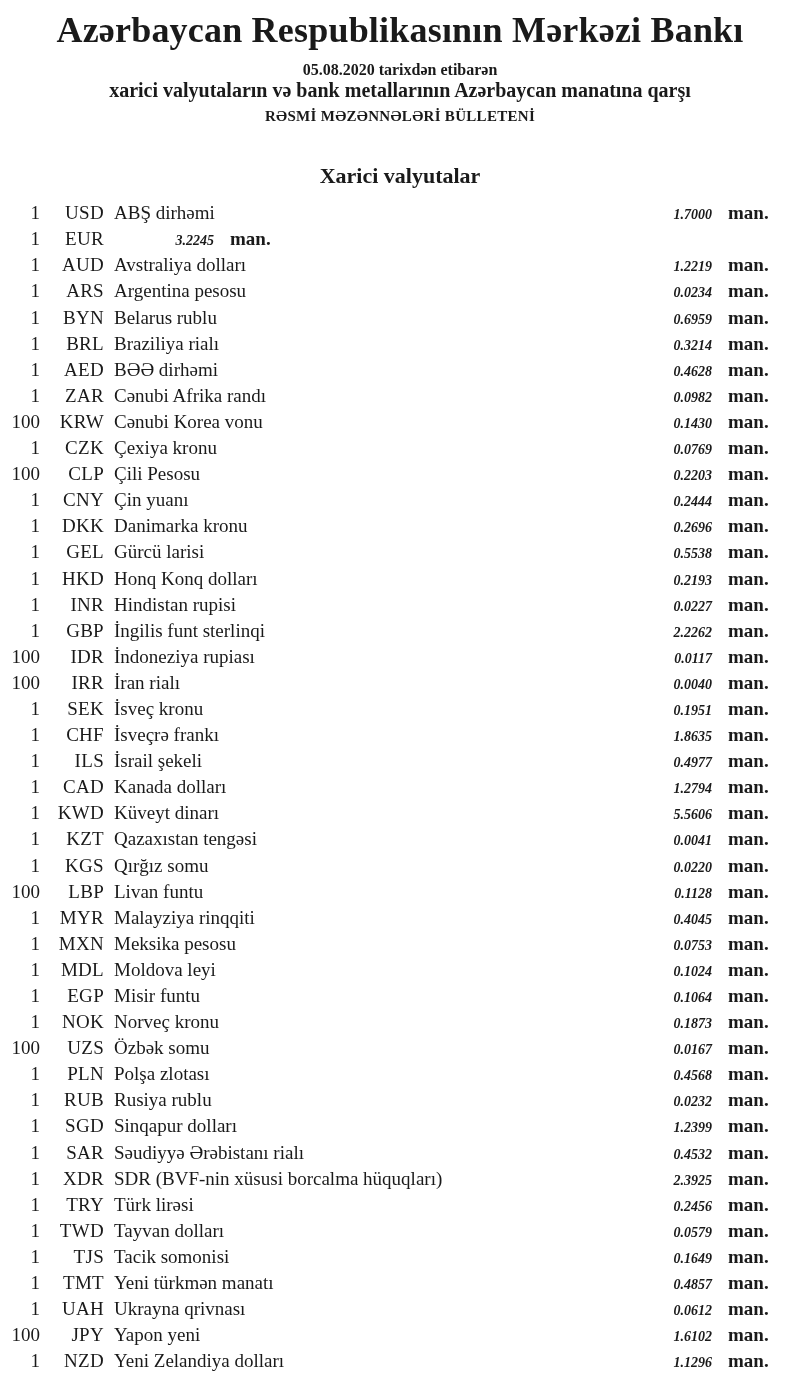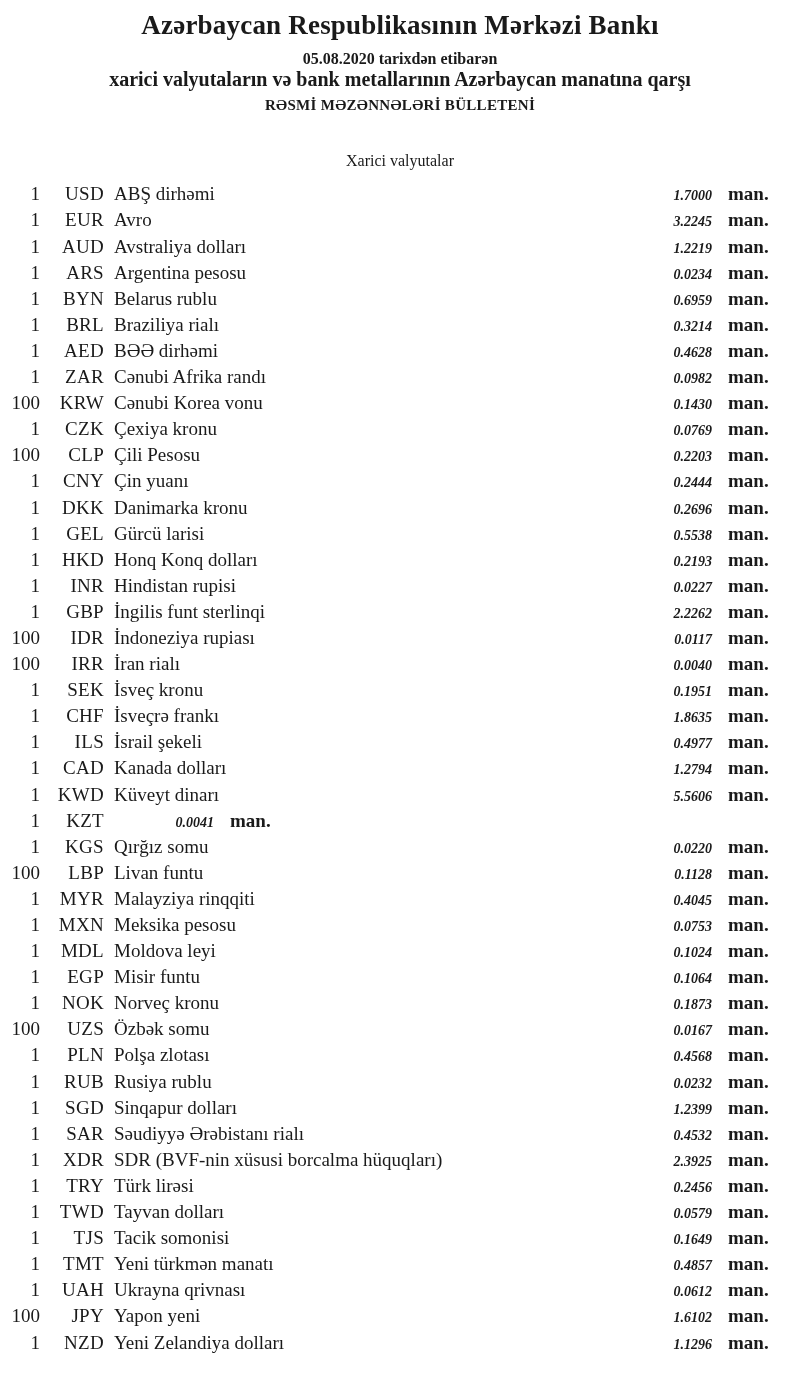--- a/index.html
+++ b/index.html
@@ -14,21 +14,21 @@
     overflow: hidden;
     background: #ffffff;
     color: #1a1a1a;
     font-family: "Liberation Serif", "DejaVu Serif", serif;
   }
   .header {
     padding-top: 9px;
     text-align: center;
   }
   .title {
-    font-size: 27px;
+    font-size: 36px;
     font-weight: bold;
     line-height: 1.2;
     letter-spacing: 0.2px;
   }
   .date-line {
     margin-top: 9px;
     font-size: 16px;
     font-weight: bold;
   }
   .subtitle {
@@ -37,22 +37,22 @@
   }
   .bulletin {
     margin-top: 6px;
     font-size: 15px;
     font-weight: bold;
     letter-spacing: 0.3px;
   }
   .section-title {
     margin-top: 38px;
     text-align: center;
-    font-size: 16px;
-    font-weight: normal;
+    font-size: 22px;
+    font-weight: bold;
   }
   .rates-table {
     margin-top: 11px;
   }
   .row {
     display: flex;
     align-items: baseline;
     height: 26.1px;
     line-height: 26.1px;
     font-size: 19px;
@@ -110,21 +110,20 @@
         <span class="cell-qty">1</span>
         <span class="cell-code">USD</span>
         <span class="cell-name">ABŞ dirhəmi</span>
         <span class="cell-rate">1.7000</span>
         <span class="cell-unit">man.</span>
       </div>
 
       <div class="row">
         <span class="cell-qty">1</span>
         <span class="cell-code">EUR</span>
-        <span class="cell-name">Avro</span>
         <span class="cell-rate">3.2245</span>
         <span class="cell-unit">man.</span>
       </div>
 
       <div class="row">
         <span class="cell-qty">1</span>
         <span class="cell-code">AUD</span>
         <span class="cell-name">Avstraliya dolları</span>
         <span class="cell-rate">1.2219</span>
         <span class="cell-unit">man.</span>
@@ -294,20 +293,21 @@
         <span class="cell-qty">1</span>
         <span class="cell-code">KWD</span>
         <span class="cell-name">Küveyt dinarı</span>
         <span class="cell-rate">5.5606</span>
         <span class="cell-unit">man.</span>
       </div>
 
       <div class="row">
         <span class="cell-qty">1</span>
         <span class="cell-code">KZT</span>
+        <span class="cell-name">Qazaxıstan tengəsi</span>
         <span class="cell-rate">0.0041</span>
         <span class="cell-unit">man.</span>
       </div>
 
       <div class="row">
         <span class="cell-qty">1</span>
         <span class="cell-code">KGS</span>
         <span class="cell-name">Qırğız somu</span>
         <span class="cell-rate">0.0220</span>
         <span class="cell-unit">man.</span>

